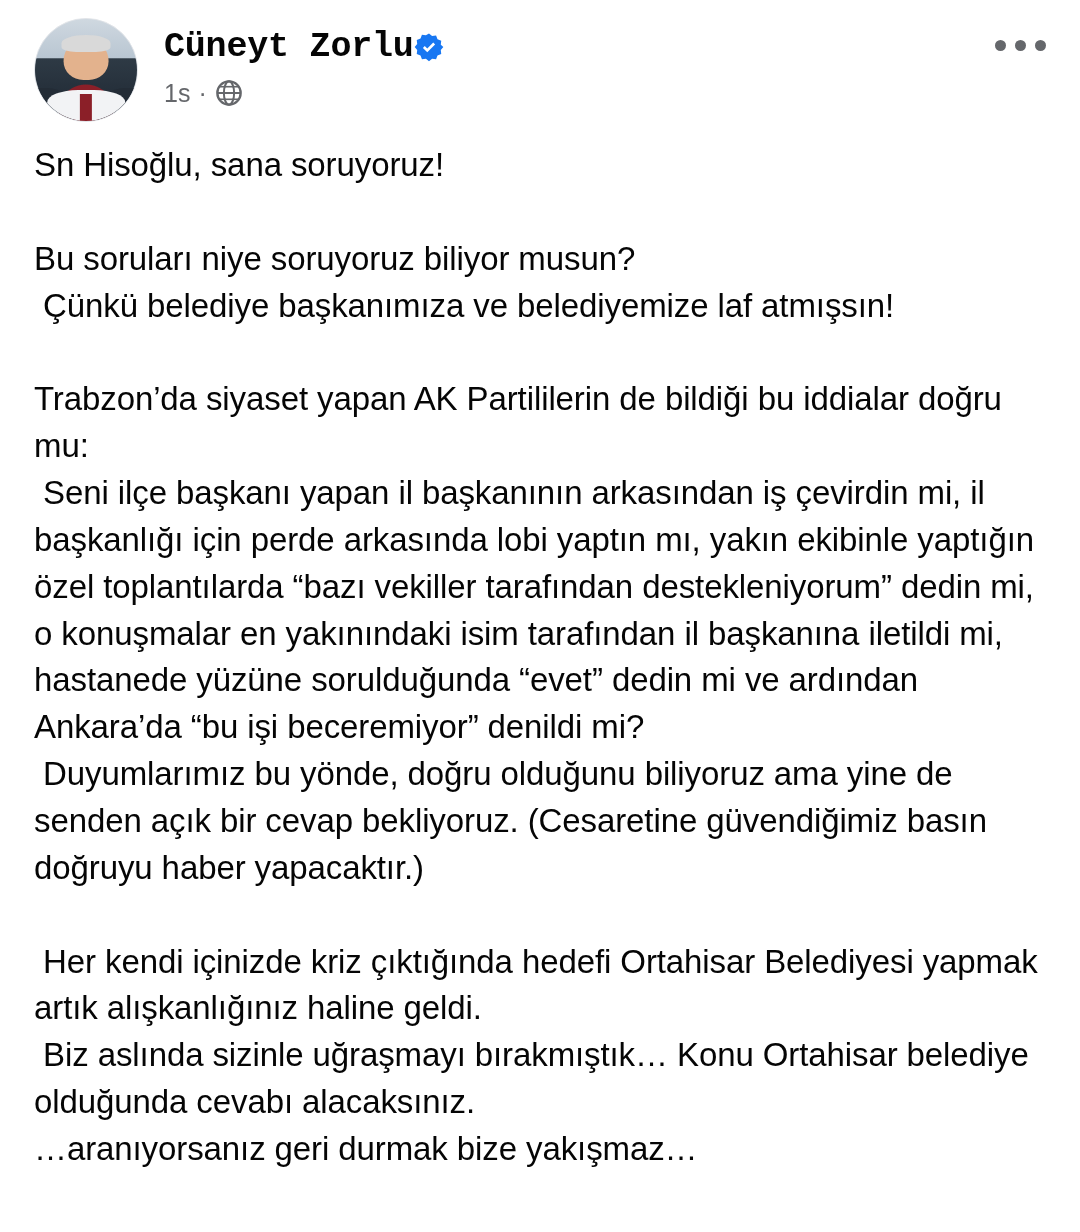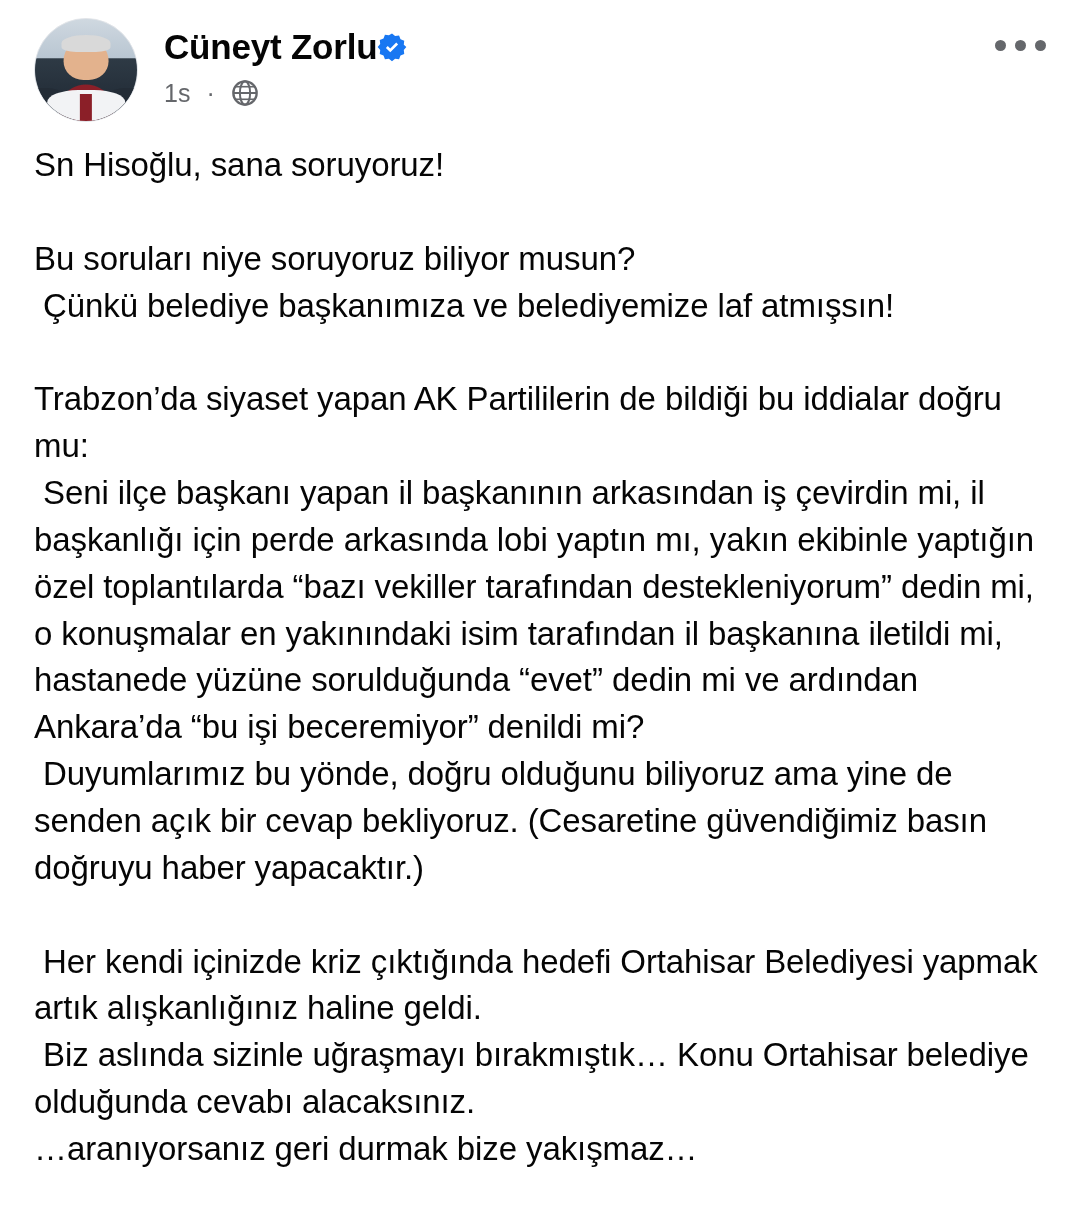--- a/index.html
+++ b/index.html
@@ -96,38 +96,39 @@
     margin-left: 26px;
     padding-top: 10px;
     display: flex;
     flex-direction: column;
     justify-content: flex-start;
   }
   .name-row {
     display: flex;
     align-items: center;
     gap: 0;
+    font-family: Liberation Mono, monospace;
   }
   .author-name {
     font-size: 35px;
     font-weight: bold;
     line-height: 1.1;
     color: #050505;
     letter-spacing: -0.2px;
   }
   .verified {
     width: 30px;
     height: 30px;
     flex: 0 0 auto;
     display: block;
   }
   .meta-row {
     display: flex;
     align-items: center;
-    gap: 16px;
+    gap: 8px;
     margin-top: 12px;
     color: #65676b;
     font-size: 25px;
   }
   .meta-dot {
     color: #65676b;
     font-size: 25px;
     line-height: 1;
   }
   .globe {

